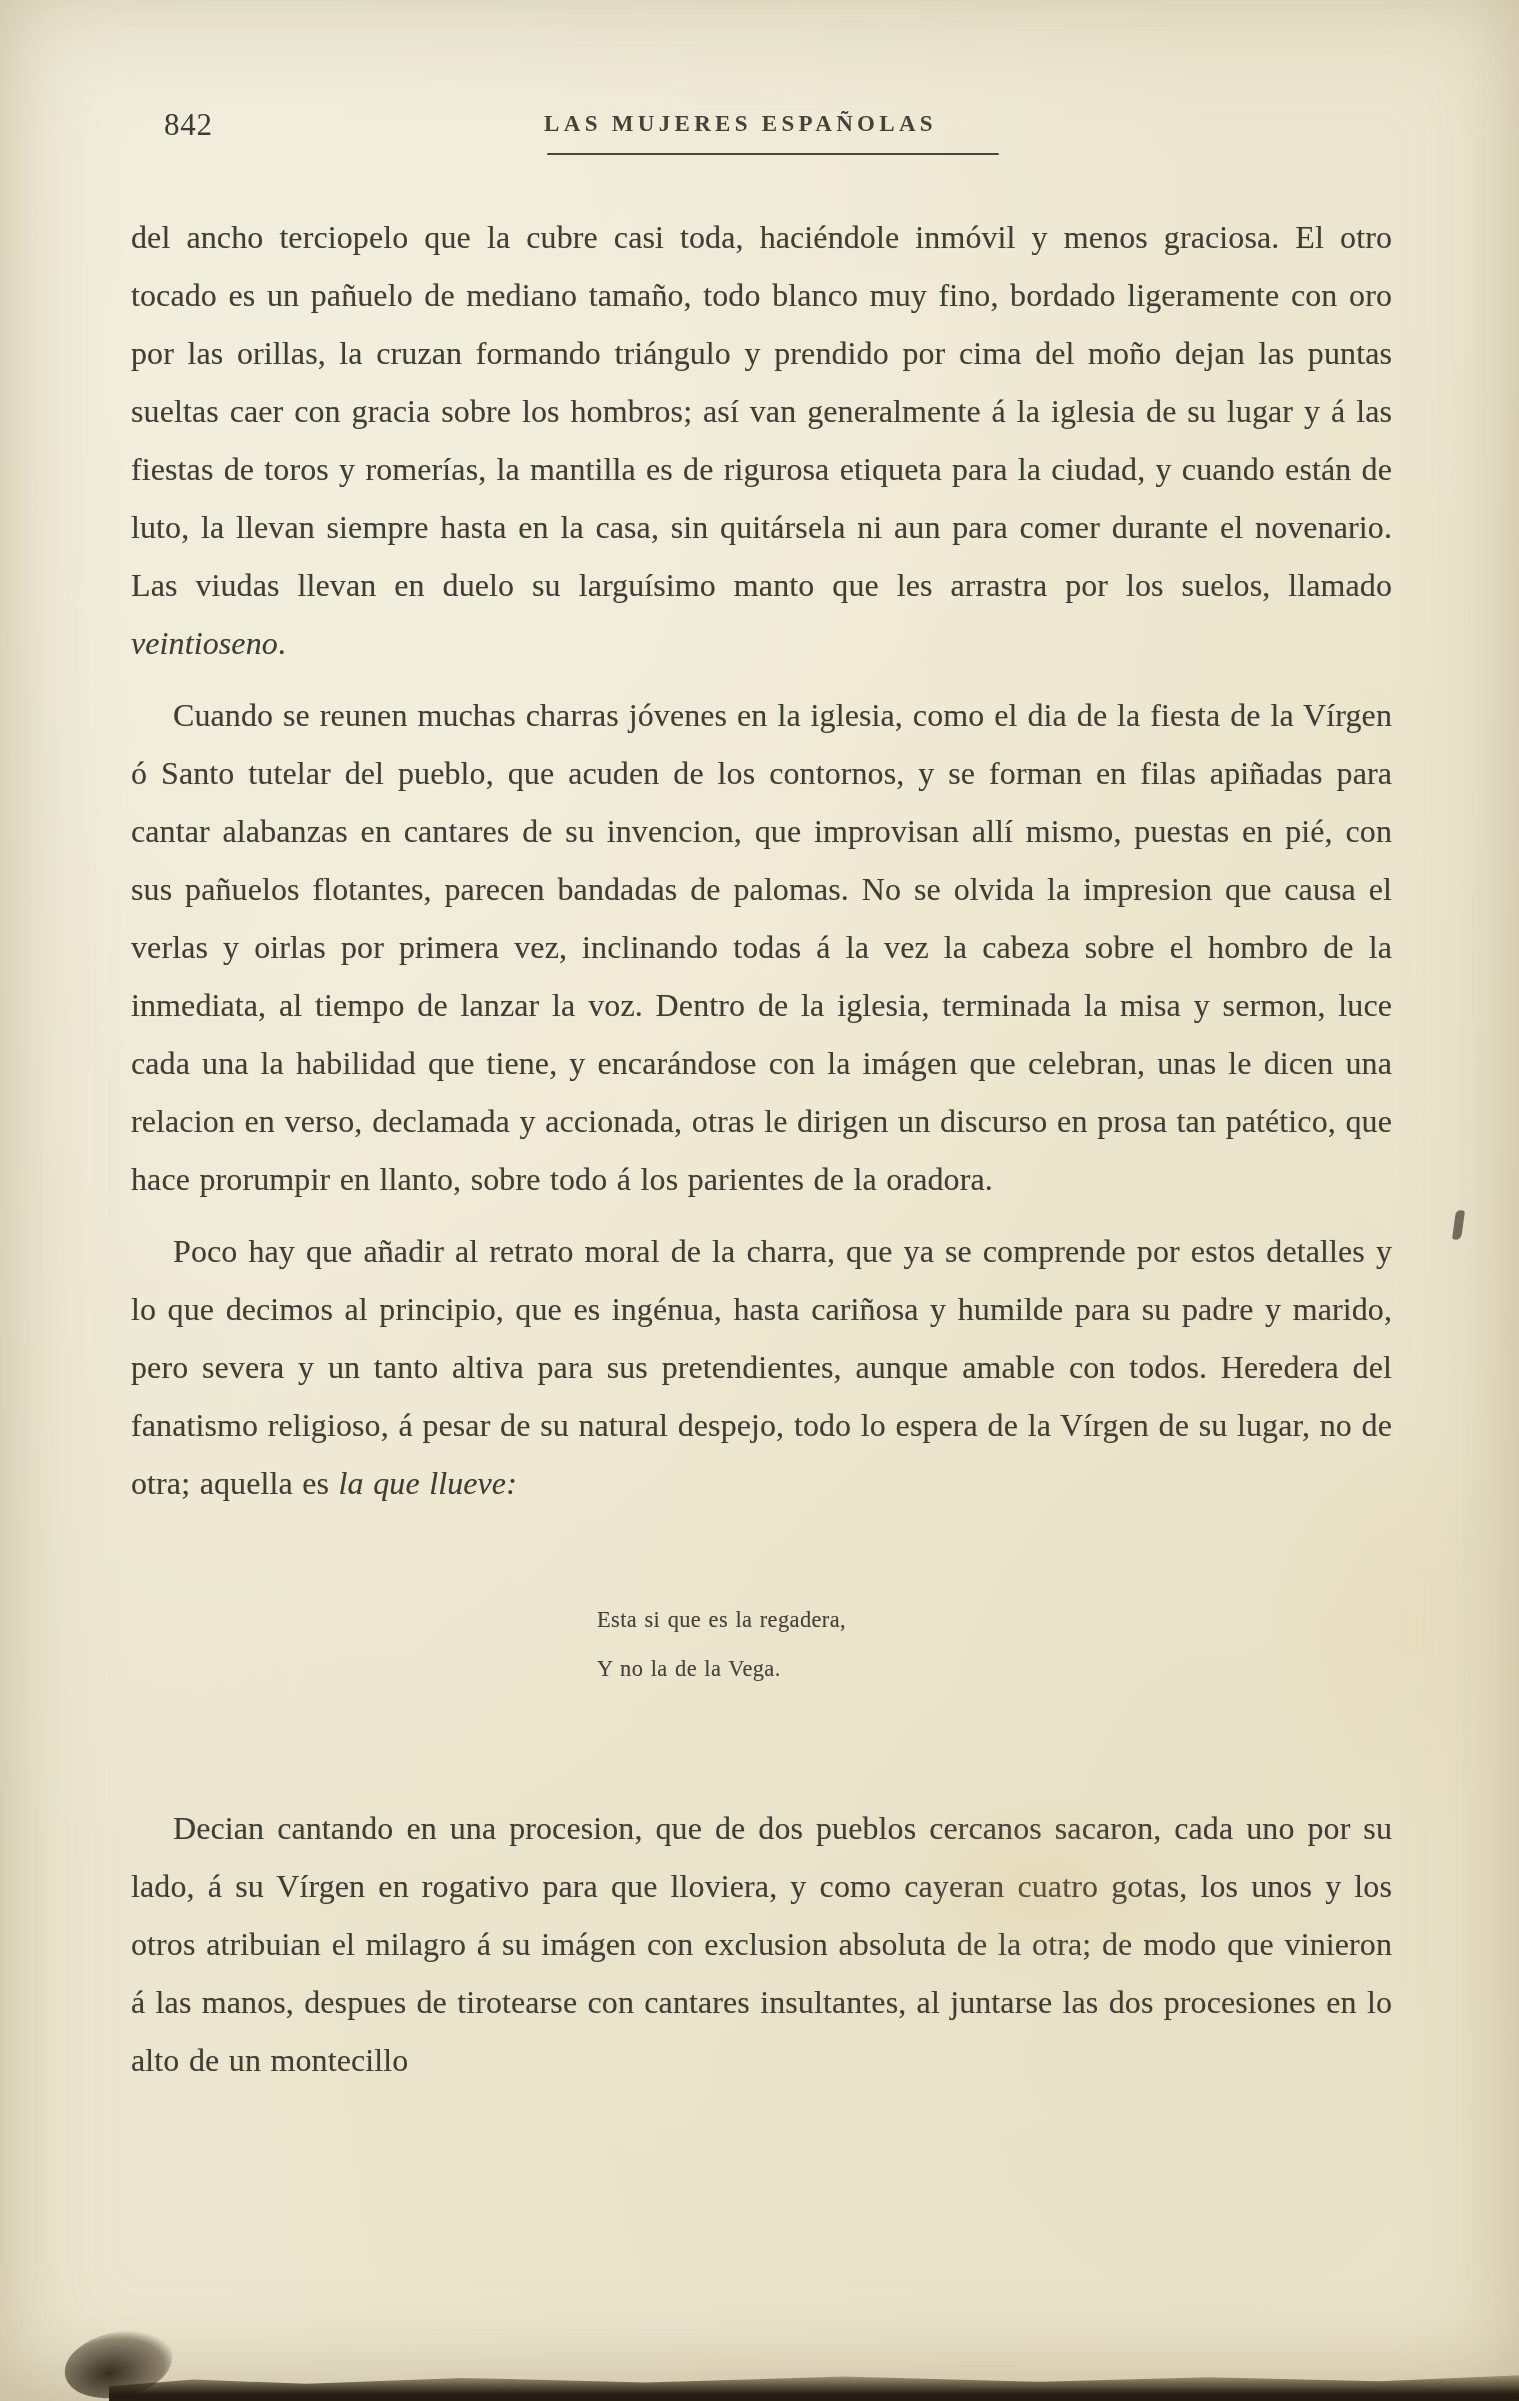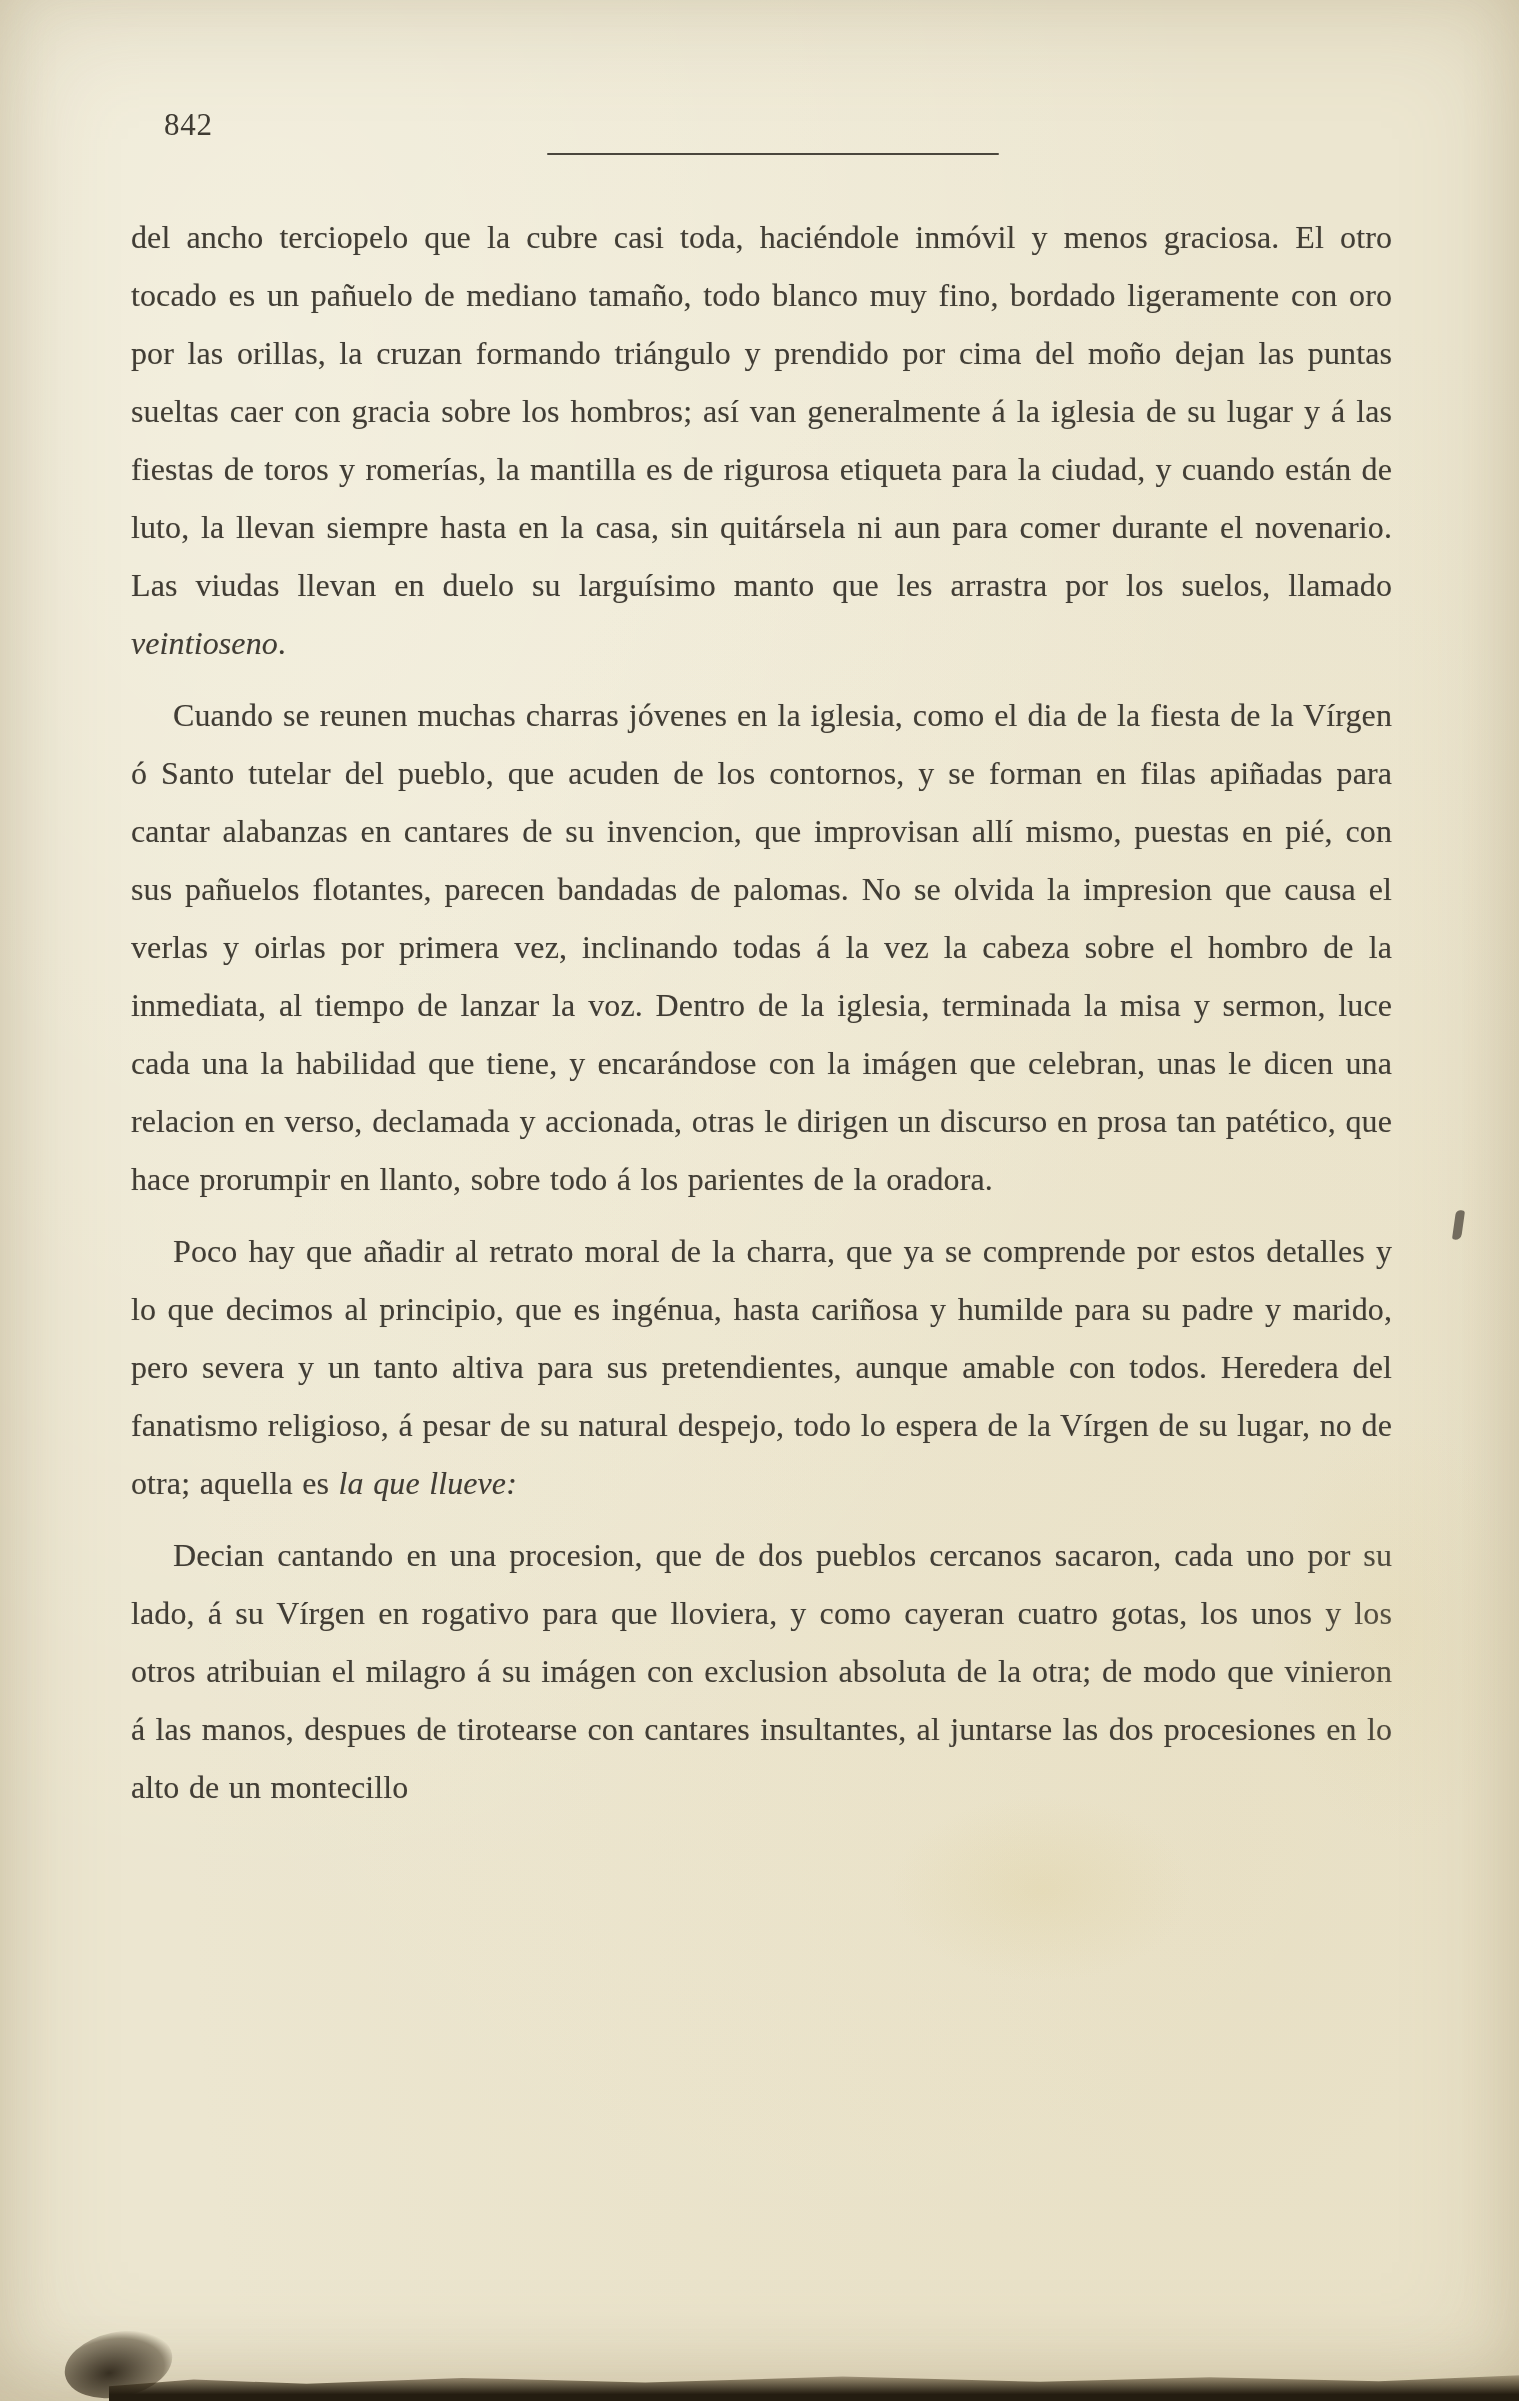--- a/index.html
+++ b/index.html
@@ -139,27 +139,29 @@
     clip-path: polygon(0 55%, 6% 35%, 14% 48%, 25% 30%, 38% 44%, 52% 26%, 66% 42%, 78% 28%, 90% 40%, 100% 22%, 100% 100%, 0 100%);
   }
 </style>
 </head>
 <body>
 
 <div class="page">
 
   <header class="page-header">
     <span class="page-number">842</span>
+    <span class="running-title">LAS MUJERES ESPAÑOLAS</span>
     <span class="title-rule"></span>
   </header>
 
   <main class="text-column">
       <p class="par"><span>del ancho terciopelo que la cubre casi toda, haciéndole inmóvil y menos graciosa. El otro tocado es un pañuelo de mediano tamaño, todo blanco muy fino, bordado ligeramente con oro por las orillas, la cruzan formando triángulo y prendido por cima del moño dejan las puntas sueltas caer con gracia sobre los hombros; así van generalmente á la iglesia de su lugar y á las fiestas de toros y romerías, la mantilla es de rigurosa etiqueta para la ciudad, y cuando están de luto, la llevan siempre hasta en la casa, sin quitársela ni aun para comer durante el novenario. Las viudas llevan en duelo su larguísimo manto que les arrastra por los suelos, llamado </span><span class="italic">veintioseno</span><span>.</span></p>
       <p class="par indent"><span>Cuando se reunen muchas charras jóvenes en la iglesia, como el dia de la fiesta de la Vírgen ó Santo tutelar del pueblo, que acuden de los contornos, y se forman en filas apiñadas para cantar alabanzas en cantares de su invencion, que improvisan allí mismo, puestas en pié, con sus pañuelos flotantes, parecen bandadas de palomas. No se olvida la impresion que causa el verlas y oirlas por primera vez, inclinando todas á la vez la cabeza sobre el hombro de la inmediata, al tiempo de lanzar la voz. Dentro de la iglesia, terminada la misa y sermon, luce cada una la habilidad que tiene, y encarándose con la imágen que celebran, unas le dicen una relacion en verso, declamada y accionada, otras le dirigen un discurso en prosa tan patético, que hace prorumpir en llanto, sobre todo á los parientes de la oradora.</span></p>
       <p class="par indent"><span>Poco hay que añadir al retrato moral de la charra, que ya se comprende por estos detalles y lo que decimos al principio, que es ingénua, hasta cariñosa y humilde para su padre y marido, pero severa y un tanto altiva para sus pretendientes, aunque amable con todos. Heredera del fanatismo religioso, á pesar de su natural despejo, todo lo espera de la Vírgen de su lugar, no de otra; aquella es </span><span class="italic">la que llueve:</span></p>
+      <div class="verse"><div class="verse-inner"><div class="verse-line">Esta si que es la regadera,</div><div class="verse-line">Y no la de la Vega.</div></div></div>
       <p class="par indent"><span>Decian cantando en una procesion, que de dos pueblos cercanos sacaron, cada uno por su lado, á su Vírgen en rogativo para que lloviera, y como cayeran cuatro gotas, los unos y los otros atribuian el milagro á su imágen con exclusion absoluta de la otra; de modo que vinieron á las manos, despues de tirotearse con cantares insultantes, al juntarse las dos procesiones en lo alto de un montecillo</span></p>
     </main>
 
   <div class="stain"></div>
   <div class="stain-2"></div>
   <div class="ink-mark"></div>
   <div class="corner-blot"></div>
   <div class="bottom-edge"></div>
 
 </div>

